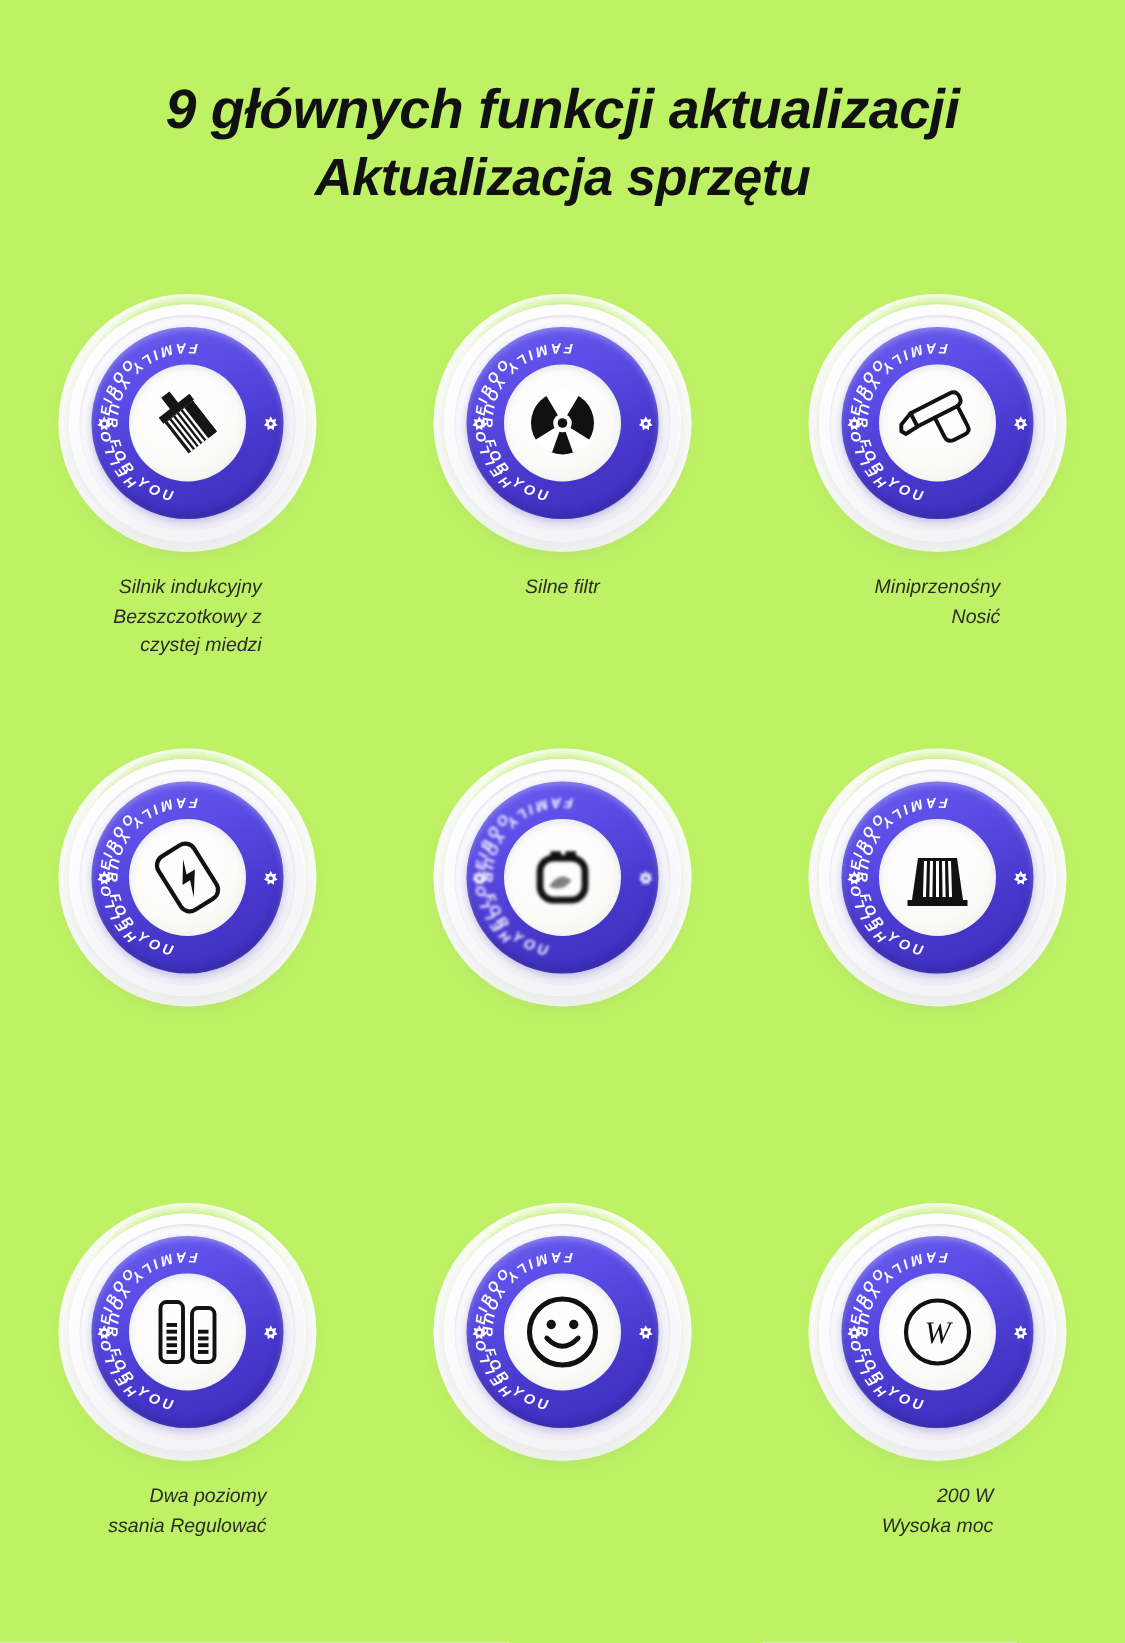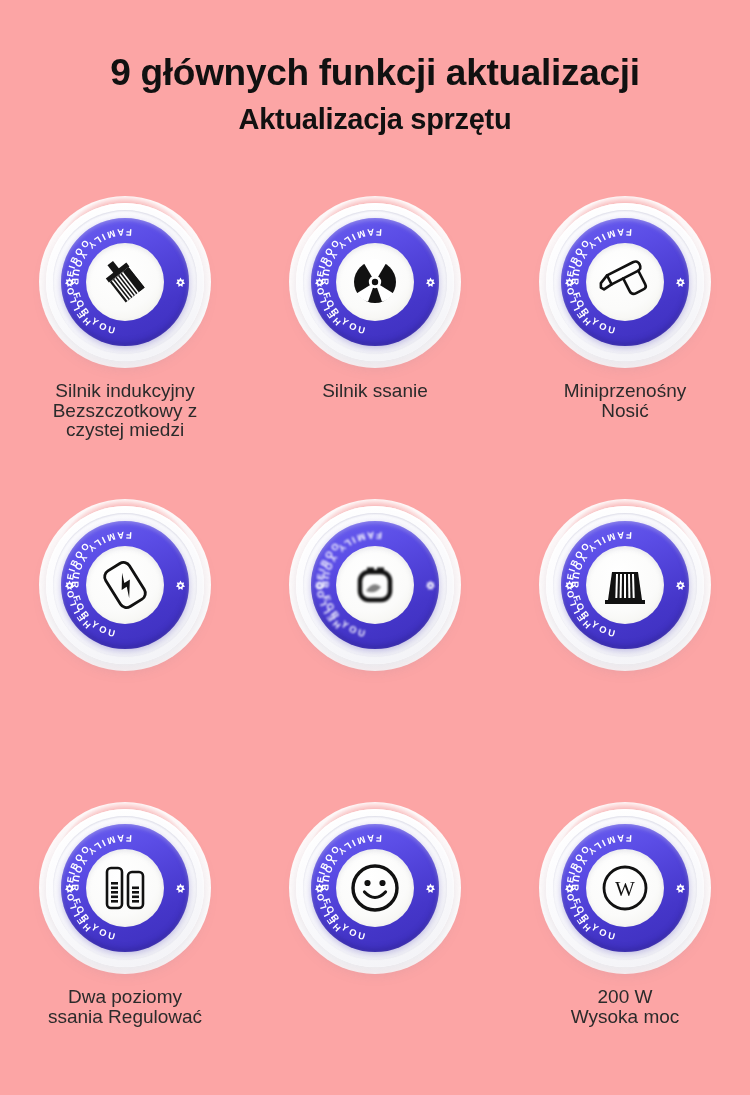--- a/index.html
+++ b/index.html
@@ -9,38 +9,39 @@
     height: 1095px;
     background: #ededed;
     font-family: "Liberation Sans", sans-serif;
     overflow: hidden;
   }
 
   .page {
     position: relative;
     width: 750px;
     height: 1095px;
-    background: #fca5a5;
+    background: #bef264;
+    font-style: italic;
   }
 
   
   .title-block {
     padding-top: 50px;
     text-align: center;
     color: #111111;
   }
   .title-line {
     font-size: 37px;
     font-weight: bold;
     line-height: 46px;
     letter-spacing: -0.3px;
     white-space: nowrap;
   }
   .title-line.l1 { font-size: 37px; }
-  .title-line.l2 { font-size: 29px; }
+  .title-line.l2 { font-size: 35px; }
 
   
   .grid {
     margin-top: 54px;
     display: grid;
     grid-template-columns: repeat(3, 1fr);
     row-gap: 0px;
   }
   .cell {
     display: flex;
@@ -155,22 +156,22 @@
     display: flex;
     align-items: center;
     justify-content: center;
   }
   .icon-wrap svg { display: block; }
   .blurred { filter: blur(1.1px); }
 
   
   .caption {
     margin-top: 13px;
-    text-align: center;
-    font-size: 19px;
+    text-align: right;
+    font-size: 13px;
     line-height: 19.5px;
     color: #2b2b2b;
     font-family: "Liberation Sans", sans-serif;
     white-space: pre-line;
     max-width: 210px;
   }
 </style>
 </head>
 <body>
 
@@ -272,21 +273,21 @@
                 <path d="M28 28 L16.5 8.6 A21 21 0 0 1 39.5 8.6 Z"></path>
                 <path d="M28 28 L46.5 39.5 A21 21 0 0 1 35 47.7 Z"></path>
                 <path d="M28 28 L21 47.7 A21 21 0 0 1 9.5 39.5 Z"></path>
               </g>
               <circle cx="28" cy="28" r="6.2" fill="#ffffff"></circle>
               <circle cx="28" cy="28" r="3.2" fill="#111111"></circle>
             </svg>
           </div>
         </div>
       </div>
-      <div class="caption">Silnik ssanie</div>
+      <div class="caption">Silne filtr</div>
     </div>
 
     <div class="cell">
       <div class="badge">
         <div class="bezel-outer"></div>
         <div class="bezel-ring1"></div>
         <div class="bezel-ring2"></div>
         <div class="ring-blue"></div>
         <div class="ring-text">
           <svg viewBox="0 0 172 172">

